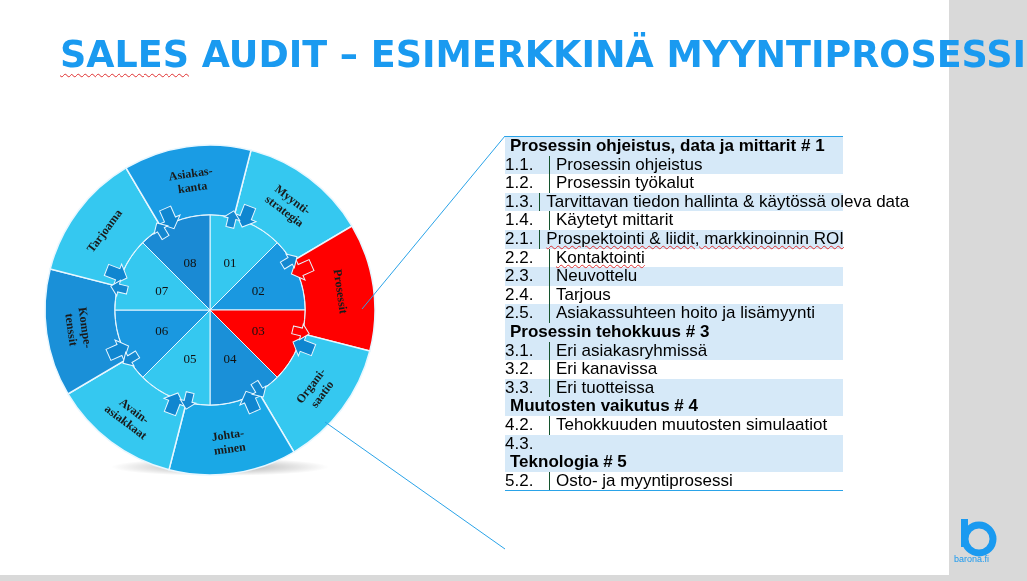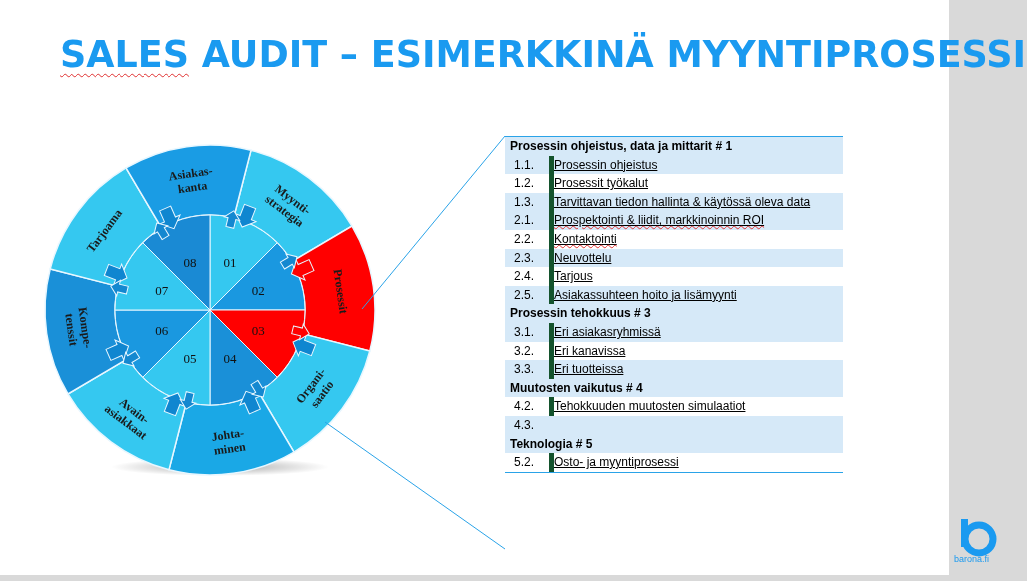--- a/index.html
+++ b/index.html
@@ -3,26 +3,26 @@
 <meta charset="utf-8">
 <style>
   html,body{margin:0;padding:0;}
   body{width:1027px;height:581px;position:relative;overflow:hidden;background:#d9d9d9;font-family:"Liberation Sans",sans-serif;}
   .slide{position:absolute;left:0;top:0;width:949px;height:575px;background:#ffffff;}
   .title{position:absolute;left:60px;top:32px;font-family:"DejaVu Sans",sans-serif;font-weight:bold;font-size:38px;letter-spacing:0px;color:#1a9af0;white-space:nowrap;transform:scaleX(0.96);transform-origin:left top;}
   .title .sq{text-decoration:underline wavy #e03030;text-decoration-thickness:1px;text-underline-offset:6px;}
   .wheel{position:absolute;left:40px;top:140px;width:340px;height:340px;}
   .shadow{position:absolute;left:110px;top:458px;width:220px;height:18px;border-radius:50%;background:radial-gradient(ellipse at center,rgba(0,0,0,0.35),rgba(0,0,0,0) 70%);}
   .callout{position:absolute;left:0;top:0;width:1027px;height:581px;pointer-events:none;}
-  .table{position:absolute;left:505px;top:136px;width:338px;font-family:"Liberation Sans",sans-serif;font-size:12px;color:#000;border-top:1px solid #2aa3e8;border-bottom:1px solid #2aa3e8;}
+  .table{position:absolute;left:505px;top:136px;width:338px;font-family:"Liberation Sans",sans-serif;font-size:17px;color:#000;border-top:1px solid #2aa3e8;border-bottom:1px solid #2aa3e8;}
   .sec{height:18.6px;line-height:18.6px;background:#d6e9f8;font-weight:bold;padding-left:5px;white-space:nowrap;}
   .row{height:18.6px;line-height:18.6px;display:flex;white-space:nowrap;}
   .row.alt{background:#d6e9f8;}
-  .row .num{width:44px;text-align:center;padding-right:6px;box-sizing:border-box;}
-  .row .lbl{border-left:5px solid #14532d;text-decoration:underline;}
+  .row .num{width:44px;text-align:left;padding-right:6px;box-sizing:border-box;}
+  .row .lbl{padding-left:6px;border-left:1px solid #14532d;}
   .sq-red{text-decoration:underline wavy #e03030;text-decoration-thickness:1px;}
   .logo{position:absolute;left:953px;top:517px;width:50px;height:60px;}
   .logo-text{position:absolute;left:954px;top:554px;font-size:9px;color:#1a9af0;font-family:Liberation Sans, sans-serif;}
   .lbl-svg{font-family:"Liberation Serif",serif;font-weight:bold;font-size:12px;fill:#1a1a1a;}
   .num-svg{font-family:"Liberation Serif",serif;font-size:13px;fill:#111;}
 </style>
 </head>
 <body>
 
 <div class="slide">
@@ -125,25 +125,29 @@
   </svg>
 
   <div class="table" id="audit-table">
       <div class="sec">Prosessin ohjeistus, data ja mittarit # 1</div>
       <div class="row alt">
         <span class="num">1.1.</span>
         <span class="lbl">Prosessin ohjeistus</span>
       </div>
       <div class="row">
         <span class="num">1.2.</span>
-        <span class="lbl">Prosessit työkalut</span>
+        <span class="lbl">Prosessin työkalut</span>
       </div>
       <div class="row alt">
         <span class="num">1.3.</span>
         <span class="lbl">Tarvittavan tiedon hallinta &amp; käytössä oleva data</span>
+      </div>
+      <div class="row">
+        <span class="num">1.4.</span>
+        <span class="lbl">Käytetyt mittarit</span>
       </div>
       <div class="row alt">
         <span class="num">2.1.</span>
         <span class="lbl"><span class="sq-red">Prospektointi &amp; liidit, markkinoinnin ROI</span></span>
       </div>
       <div class="row">
         <span class="num">2.2.</span>
         <span class="lbl"><span class="sq-red">Kontaktointi</span></span>
       </div>
       <div class="row alt">

